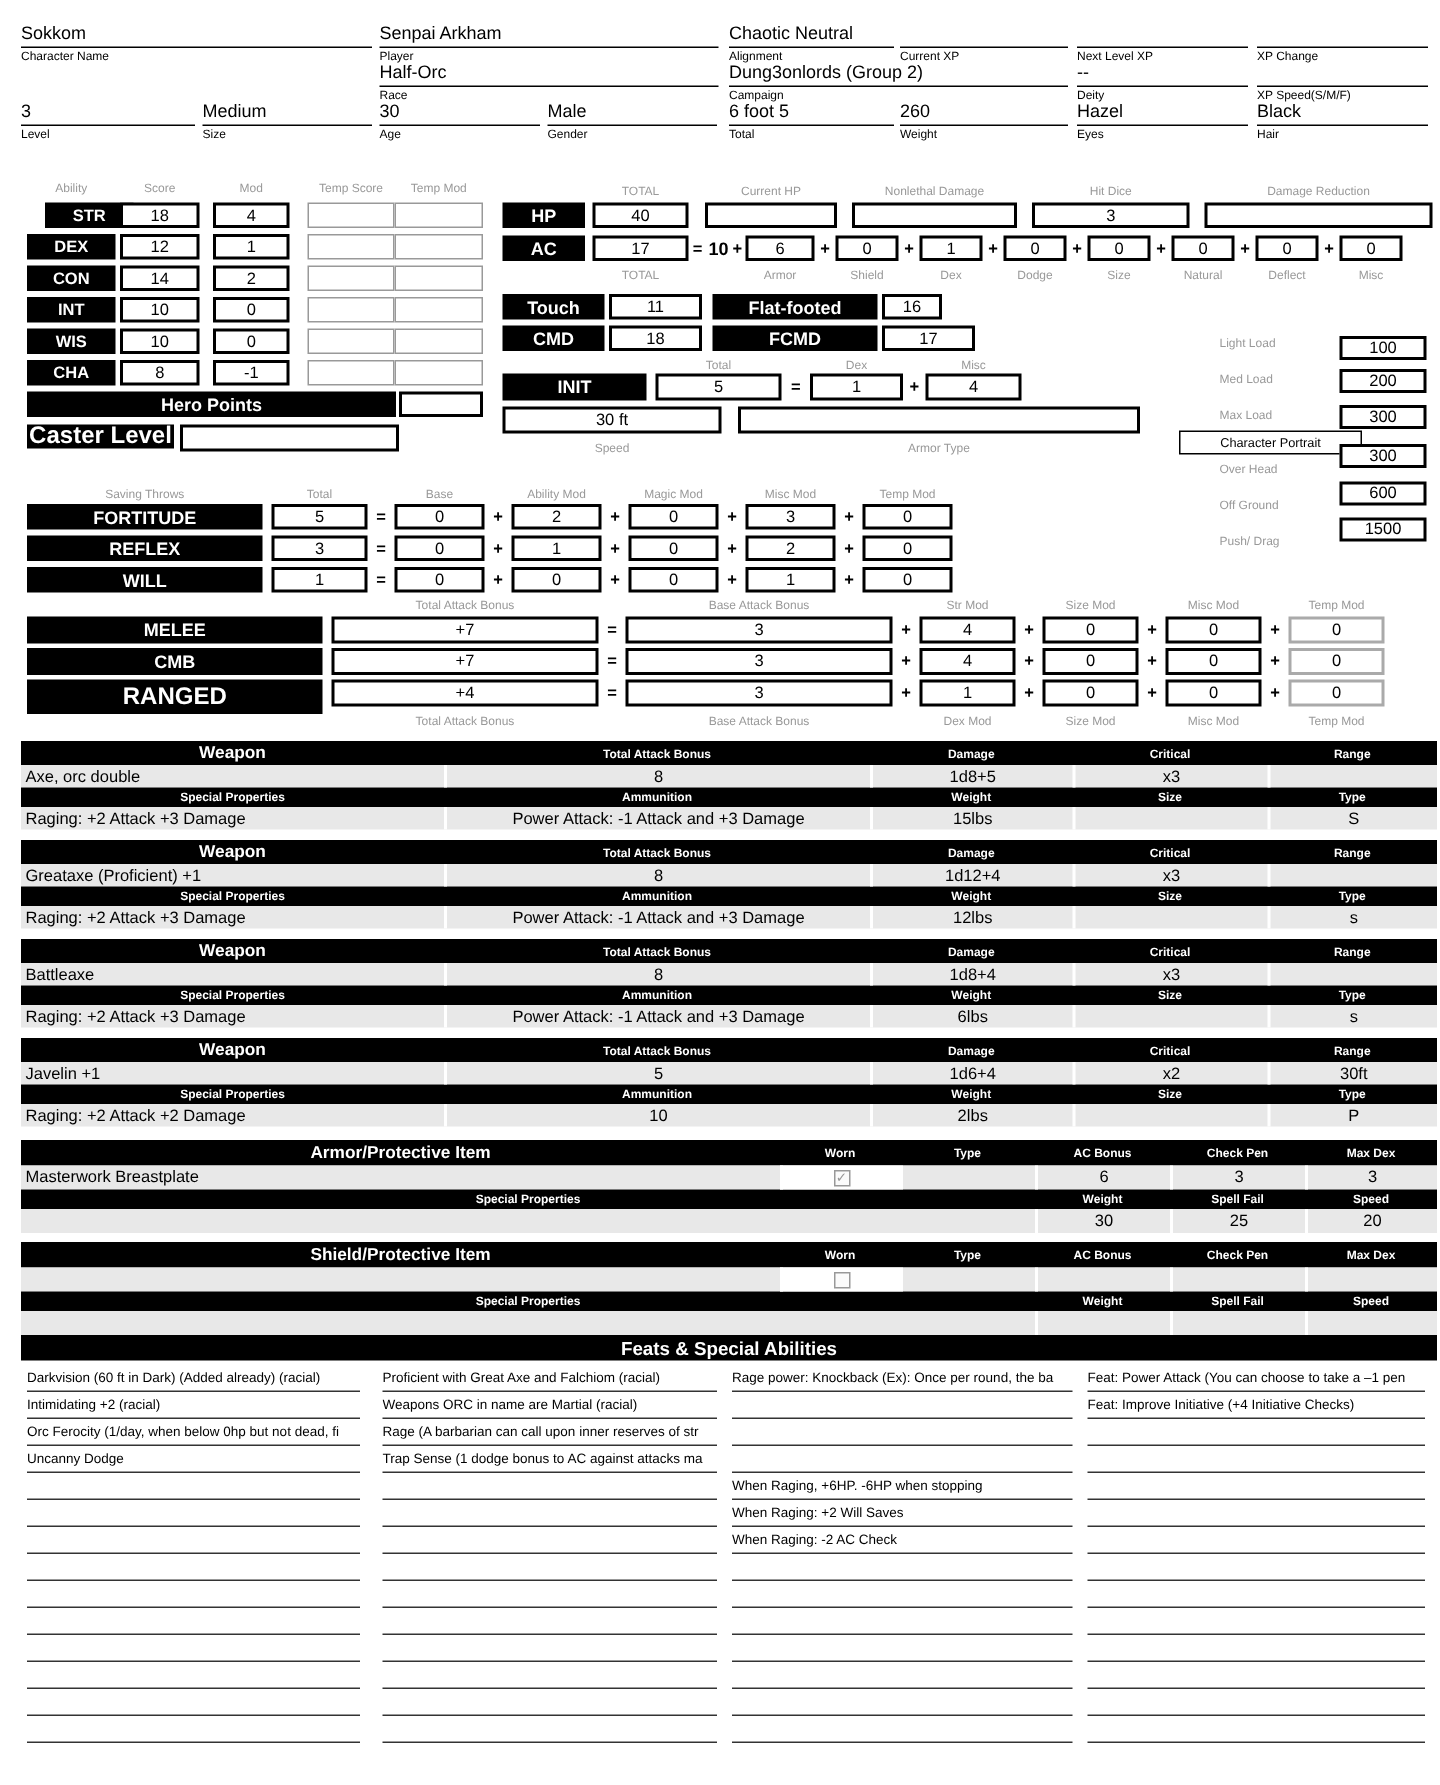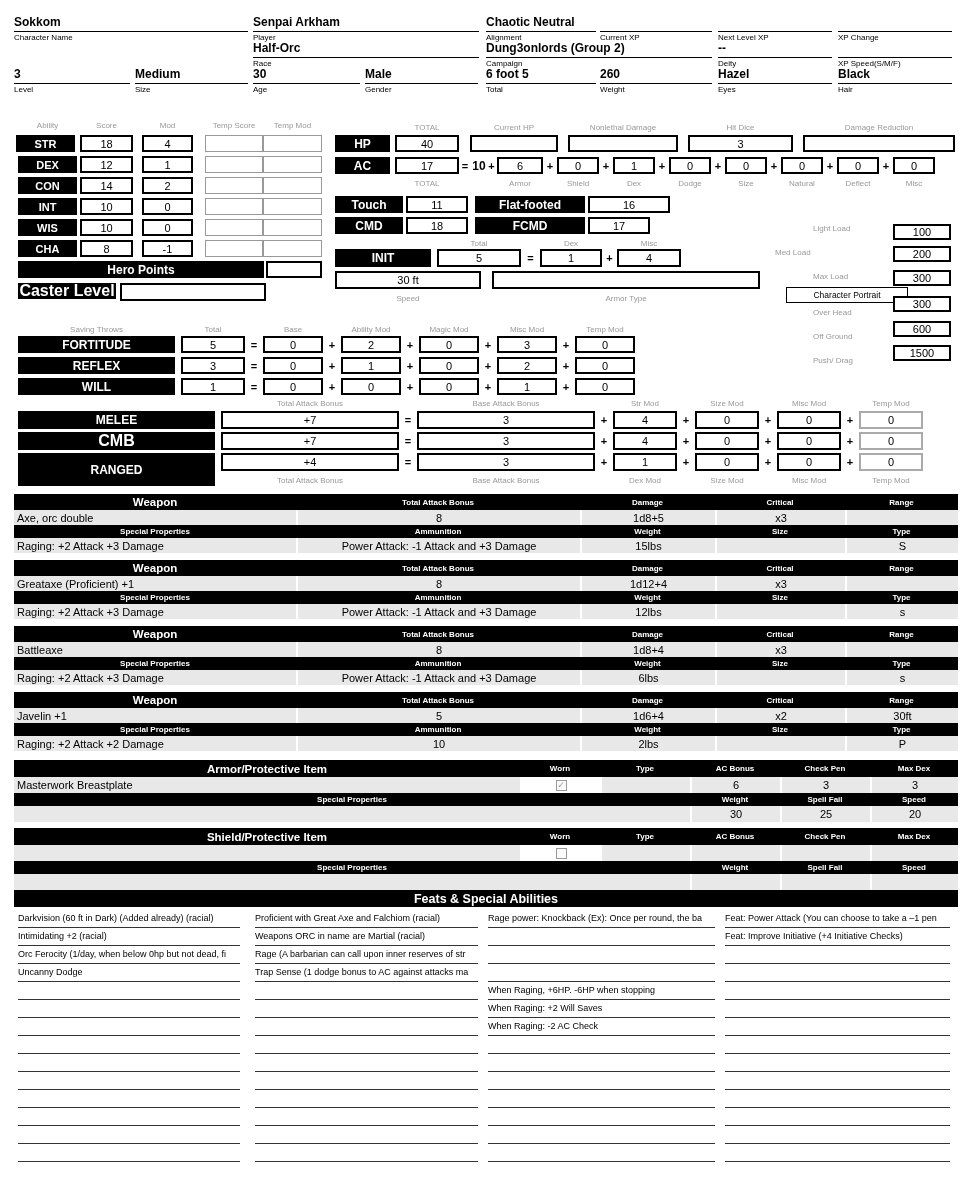--- a/index.html
+++ b/index.html
@@ -1,20 +1,20 @@
 <!DOCTYPE html>
 <html><head>
 <meta charset="utf-8">
 <style>
   html,body{margin:0;padding:0;background:#fff;}
   .sheet{position:relative;width:960px;height:1190px;background:#fff;font-family:"Liberation Sans","DejaVu Sans",sans-serif;color:#000;overflow:hidden;}
   .abs{position:absolute;box-sizing:border-box;}
   
   .hf{position:absolute;box-sizing:border-box;}
-  .hval{height:17px;border-bottom:1px solid #000;font-size:12px;line-height:16px;white-space:nowrap;overflow:hidden;font-weight:bold;}
+  .hval{height:17px;border-bottom:1px solid #000;font-size:12px;line-height:16px;white-space:nowrap;overflow:hidden;}
   .hlab{font-size:8px;margin-top:1px;color:#000;}
   
   .bar{background:#000;color:#fff;font-weight:700;font-size:11px;display:flex;align-items:center;justify-content:center;box-sizing:border-box;}
   .vbox{background:#fff;border:2px solid #000;font-size:11px;display:flex;align-items:center;justify-content:center;box-sizing:border-box;white-space:nowrap;overflow:hidden;}
   .vbox.gray{border-color:#aaa;}
   .tcell{background:#fff;border:1px solid #999;box-sizing:border-box;}
   .glab{color:#999;font-size:8px;display:flex;align-items:flex-end;justify-content:center;text-align:center;line-height:1.15;box-sizing:border-box;}
   .glab.left{justify-content:flex-start;text-align:left;align-items:flex-start;}
   .op{font-weight:700;font-size:11px;display:flex;align-items:center;justify-content:center;box-sizing:border-box;}
   
@@ -113,21 +113,21 @@
       <div class="hval">Black</div>
       <div class="hlab">Hair</div>
     </div>
 
   <div class="abs glab" style="left:18px;top:106px;width:59px;height:24px">Ability</div>
   <div class="abs glab" style="left:80px;top:106px;width:53px;height:24px">Score</div>
   <div class="abs glab" style="left:142px;top:106px;width:51px;height:24px">Mod</div>
   <div class="abs glab" style="left:205px;top:104px;width:58px;height:26px">Temp Score</div>
   <div class="abs glab" style="left:263px;top:104px;width:59px;height:26px">Temp Mod</div>
 
-  <div class="abs bar" style="left:16px;top:135px;width:59px;height:17px">STR</div>
+  <div class="abs bar" style="left:30px;top:135px;width:59px;height:17px">STR</div>
   <div class="abs vbox" style="left:80px;top:135px;width:53px;height:17px">18</div>
   <div class="abs vbox" style="left:142px;top:135px;width:51px;height:17px">4</div>
   <div class="abs tcell" style="left:205px;top:135px;width:58px;height:17px"></div>
   <div class="abs tcell" style="left:263px;top:135px;width:59px;height:17px"></div>
 
   <div class="abs bar" style="left:18px;top:156px;width:59px;height:17px">DEX</div>
   <div class="abs vbox" style="left:80px;top:156px;width:53px;height:17px">12</div>
   <div class="abs vbox" style="left:142px;top:156px;width:51px;height:17px">1</div>
   <div class="abs tcell" style="left:205px;top:156px;width:58px;height:17px"></div>
   <div class="abs tcell" style="left:263px;top:156px;width:59px;height:17px"></div>
@@ -200,21 +200,21 @@
   <div class="abs glab" style="left:613px;top:177px;width:42px;height:11px">Dex</div>
   <div class="abs glab" style="left:669px;top:177px;width:42px;height:11px">Dodge</div>
   <div class="abs glab" style="left:725px;top:177px;width:42px;height:11px">Size</div>
   <div class="abs glab" style="left:781px;top:177px;width:42px;height:11px">Natural</div>
   <div class="abs glab" style="left:837px;top:177px;width:42px;height:11px">Deflect</div>
   <div class="abs glab" style="left:893px;top:177px;width:42px;height:11px">Misc</div>
 
   <div class="abs bar" style="left:335px;top:196px;width:68px;height:17px;font-size:12px">Touch</div>
   <div class="abs vbox" style="left:406px;top:196px;width:62px;height:17px">11</div>
   <div class="abs bar" style="left:475px;top:196px;width:110px;height:17px;font-size:12px">Flat-footed</div>
-  <div class="abs vbox" style="left:588px;top:196px;width:82px;height:17px">16</div>
+  <div class="abs vbox" style="left:588px;top:196px;width:40px;height:17px">16</div>
   <div class="abs bar" style="left:335px;top:217px;width:68px;height:17px;font-size:12px">CMD</div>
   <div class="abs vbox" style="left:406px;top:217px;width:62px;height:17px">18</div>
   <div class="abs bar" style="left:475px;top:217px;width:110px;height:17px;font-size:12px">FCMD</div>
   <div class="abs vbox" style="left:588px;top:217px;width:62px;height:17px">17</div>
 
   <div class="abs glab" style="left:437px;top:237px;width:84px;height:11px">Total</div>
   <div class="abs glab" style="left:540px;top:237px;width:62px;height:11px">Dex</div>
   <div class="abs glab" style="left:617px;top:237px;width:64px;height:11px">Misc</div>
   <div class="abs bar" style="left:335px;top:249px;width:96px;height:18px;font-size:12px">INIT</div>
   <div class="abs vbox" style="left:437px;top:249px;width:84px;height:18px">5</div>
@@ -224,21 +224,21 @@
   <div class="abs vbox" style="left:617px;top:249px;width:64px;height:18px">4</div>
 
   <div class="abs vbox" style="left:335px;top:271px;width:146px;height:18px">30 ft</div>
   <div class="abs vbox" style="left:492px;top:271px;width:268px;height:18px"></div>
   <div class="abs glab" style="left:335px;top:292px;width:146px;height:11px">Speed</div>
   <div class="abs glab" style="left:492px;top:292px;width:268px;height:11px">Armor Type</div>
   <div class="abs portrait" style="left:786px;top:287px;width:122px;height:16px">Character Portrait</div>
 
   <div class="abs glab left" style="left:813px;top:224px;width:76px;height:20px">Light Load</div>
   <div class="abs vbox" style="left:893px;top:224px;width:58px;height:16px">100</div>
-  <div class="abs glab left" style="left:775px;top:248px;width:76px;height:20px">Med Load</div>
+  <div class="abs glab left" style="left:813px;top:248px;width:76px;height:20px">Med Load</div>
   <div class="abs vbox" style="left:893px;top:246px;width:58px;height:16px">200</div>
   <div class="abs glab left" style="left:813px;top:272px;width:76px;height:20px">Max Load</div>
   <div class="abs vbox" style="left:893px;top:270px;width:58px;height:16px">300</div>
   <div class="abs glab left" style="left:813px;top:308px;width:76px;height:20px">Over Head</div>
   <div class="abs vbox" style="left:893px;top:296px;width:58px;height:16px">300</div>
   <div class="abs glab left" style="left:813px;top:332px;width:76px;height:20px">Off Ground</div>
   <div class="abs vbox" style="left:893px;top:321px;width:58px;height:16px">600</div>
   <div class="abs glab left" style="left:813px;top:356px;width:76px;height:20px">Push/ Drag</div>
   <div class="abs vbox" style="left:893px;top:345px;width:58px;height:16px">1500</div>
 
@@ -302,34 +302,34 @@
   <div class="abs vbox" style="left:417px;top:411px;width:178px;height:18px">3</div>
   <div class="abs op" style="left:595px;top:411px;width:18px;height:18px">+</div>
   <div class="abs vbox" style="left:613px;top:411px;width:64px;height:18px">4</div>
   <div class="abs op" style="left:677px;top:411px;width:18px;height:18px">+</div>
   <div class="abs vbox" style="left:695px;top:411px;width:64px;height:18px">0</div>
   <div class="abs op" style="left:759px;top:411px;width:18px;height:18px">+</div>
   <div class="abs vbox" style="left:777px;top:411px;width:64px;height:18px">0</div>
   <div class="abs op" style="left:841px;top:411px;width:18px;height:18px">+</div>
   <div class="abs vbox gray" style="left:859px;top:411px;width:64px;height:18px">0</div>
 
-  <div class="abs bar" style="left:18px;top:432px;width:197px;height:18px;font-size:16px">CMB</div>
+  <div class="abs bar" style="left:18px;top:432px;width:197px;height:18px;font-size:12px">CMB</div>
   <div class="abs vbox" style="left:221px;top:432px;width:178px;height:18px">+7</div>
   <div class="abs op" style="left:399px;top:432px;width:18px;height:18px">=</div>
   <div class="abs vbox" style="left:417px;top:432px;width:178px;height:18px">3</div>
   <div class="abs op" style="left:595px;top:432px;width:18px;height:18px">+</div>
   <div class="abs vbox" style="left:613px;top:432px;width:64px;height:18px">4</div>
   <div class="abs op" style="left:677px;top:432px;width:18px;height:18px">+</div>
   <div class="abs vbox" style="left:695px;top:432px;width:64px;height:18px">0</div>
   <div class="abs op" style="left:759px;top:432px;width:18px;height:18px">+</div>
   <div class="abs vbox" style="left:777px;top:432px;width:64px;height:18px">0</div>
   <div class="abs op" style="left:841px;top:432px;width:18px;height:18px">+</div>
   <div class="abs vbox gray" style="left:859px;top:432px;width:64px;height:18px">0</div>
 
-  <div class="abs bar" style="left:18px;top:453px;width:197px;height:33px;font-size:12px">RANGED</div>
+  <div class="abs bar" style="left:18px;top:453px;width:197px;height:23px;font-size:16px">RANGED</div>
   <div class="abs vbox" style="left:221px;top:453px;width:178px;height:18px">+4</div>
   <div class="abs op" style="left:399px;top:453px;width:18px;height:18px">=</div>
   <div class="abs vbox" style="left:417px;top:453px;width:178px;height:18px">3</div>
   <div class="abs op" style="left:595px;top:453px;width:18px;height:18px">+</div>
   <div class="abs vbox" style="left:613px;top:453px;width:64px;height:18px">1</div>
   <div class="abs op" style="left:677px;top:453px;width:18px;height:18px">+</div>
   <div class="abs vbox" style="left:695px;top:453px;width:64px;height:18px">0</div>
   <div class="abs op" style="left:759px;top:453px;width:18px;height:18px">+</div>
   <div class="abs vbox" style="left:777px;top:453px;width:64px;height:18px">0</div>
   <div class="abs op" style="left:841px;top:453px;width:18px;height:18px">+</div>

